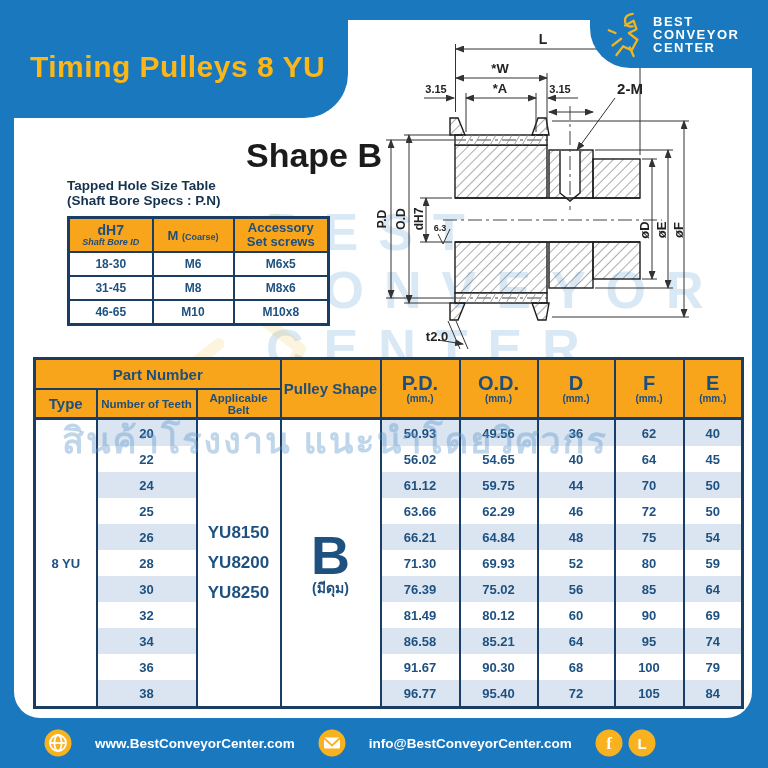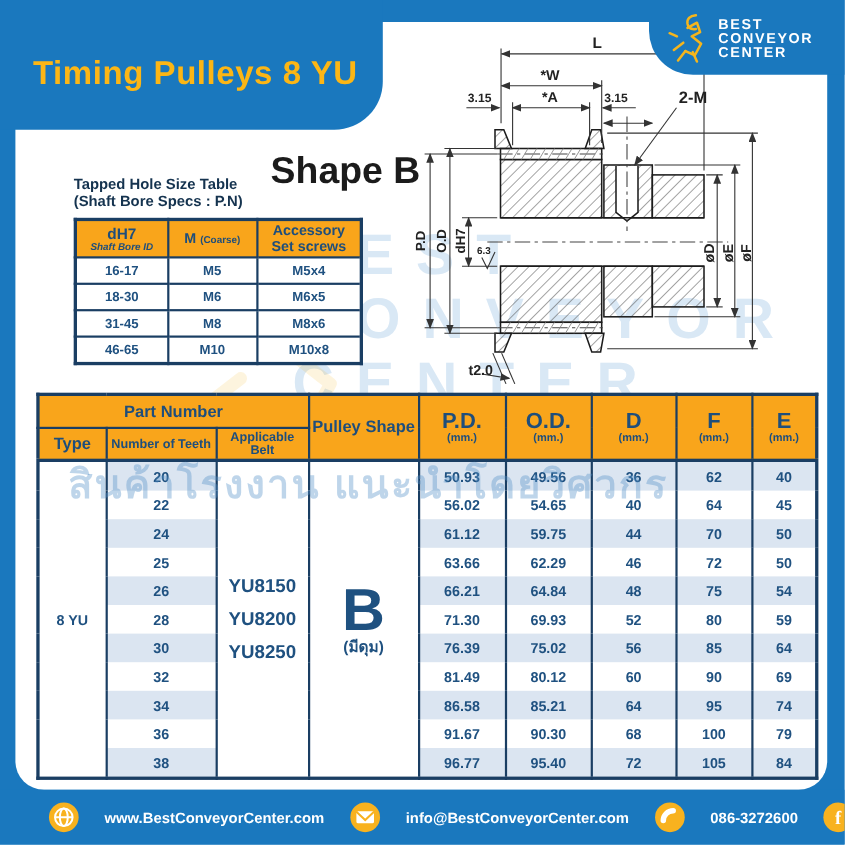--- a/index.html
+++ b/index.html
@@ -21,21 +21,21 @@
   #wm-thai{position:absolute;left:62px;top:412px;z-index:12;font-size:36px;font-weight:bold;color:rgba(84,145,200,.38);letter-spacing:2px;white-space:nowrap;pointer-events:none;}
 
   
   #shape-label{position:absolute;left:246px;top:136px;font-size:34px;font-weight:bold;color:#1b1b1b;z-index:5;}
 
   
   #drawing{position:absolute;left:370px;top:25px;z-index:4;}
   .dt{font-weight:bold;fill:#222;font-family:"Liberation Sans","DejaVu Sans",sans-serif;}
 
   
-  #tapped-wrap{position:absolute;left:35px;top:160px;z-index:5;padding-left:32px;}
+  #tapped-wrap{position:absolute;left:35px;top:178px;z-index:5;padding-left:32px;}
   #tapped-title{font-size:13.5px;font-weight:bold;color:#15334F;line-height:15px;margin-bottom:8px;}
   table{border-collapse:collapse;}
   #tapped{width:260px;border:3px solid #1A3E63;table-layout:fixed;}
   #tapped th{background:#F9A51B;color:#1E4E7C;border:2px solid #1A3E63;padding:2px 0;}
   #tapped td{border:2px solid #1A3E63;text-align:center;font-weight:bold;color:#1F5180;font-size:12px;height:20px;background:#fff;}
   #tapped .h-main{font-size:14px;line-height:14px;}
   #tapped .h-sub{font-size:9px;line-height:10px;font-style:italic;}
   #tapped .h-inline{font-size:13px;}
   #tapped .h-inline small{font-size:9px;}
 
@@ -211,25 +211,20 @@
           <th>
             <span class="h-inline"><span>M</span> <small>(Coarse)</small></span>
           </th>
           <th>
             <div class="h-main" style="font-size:13px">Accessory</div>
             <div class="h-main" style="font-size:13px">Set screws</div>
           </th>
         </tr>
       </thead>
       <tbody>
-        <tr>
-            <td>16-17</td>
-            <td>M5</td>
-            <td>M5x4</td>
-          </tr>
         <tr>
             <td>18-30</td>
             <td>M6</td>
             <td>M6x5</td>
           </tr>
         <tr>
             <td>31-45</td>
             <td>M8</td>
             <td>M8x6</td>
           </tr>
@@ -421,27 +416,20 @@
       <span class="f-text">www.BestConveyorCenter.com</span>
     </div>
     <div class="f-group">
       <svg width="28" height="28" viewBox="-14 -14 28 28">
         <circle r="13.5" fill="#F8B21F"></circle>
         <rect x="-8" y="-5.5" width="16" height="11" rx="1.5" fill="#fff"></rect>
         <polyline points="-8,-5 0,2.5 8,-5" fill="none" stroke="#F8B21F" stroke-width="1.8"></polyline>
       </svg>
       <span class="f-text">info@BestConveyorCenter.com</span>
     </div>
-    <div class="f-group">
-      <svg width="28" height="28" viewBox="-14 -14 28 28">
-        <circle r="13.5" fill="#F8B21F"></circle>
-        <path d="M-6,3 A 9 9 0 0 1 3,-6" fill="none" stroke="#fff" stroke-width="5" stroke-linecap="round"></path>
-      </svg>
-      <span class="f-text">086-3272600</span>
-    </div>
     <div class="f-group" style="gap:5px">
       <svg width="28" height="28" viewBox="-14 -14 28 28">
         <circle r="13.5" fill="#F8B21F"></circle>
         <text x="0" y="6" text-anchor="middle" fill="#fff" font-size="17" font-weight="bold" font-family="Liberation Serif, DejaVu Serif, serif">f</text>
       </svg>
       <svg width="28" height="28" viewBox="-14 -14 28 28">
         <circle r="13.5" fill="#F8B21F"></circle>
         <text x="0" y="5.5" text-anchor="middle" fill="#fff" font-size="15" font-weight="bold" font-family="Liberation Sans, DejaVu Sans, sans-serif">L</text>
       </svg>
 

